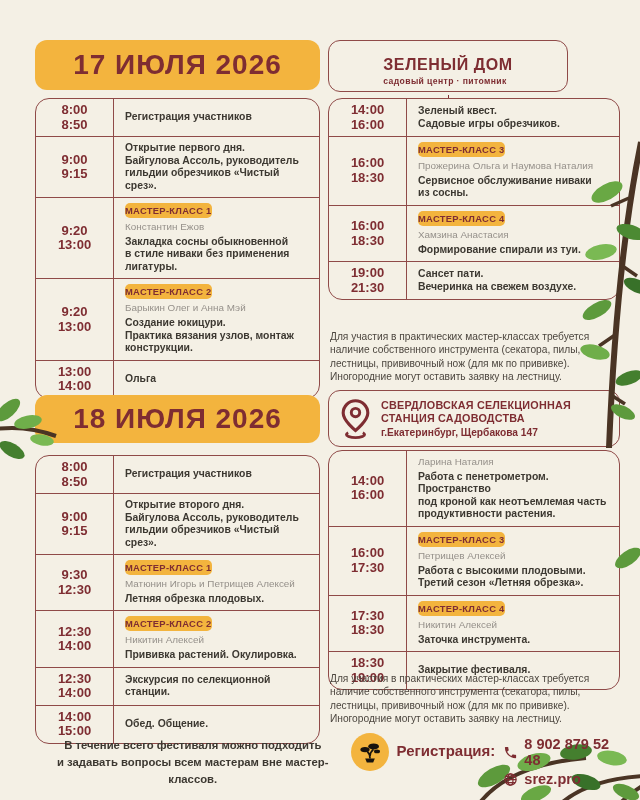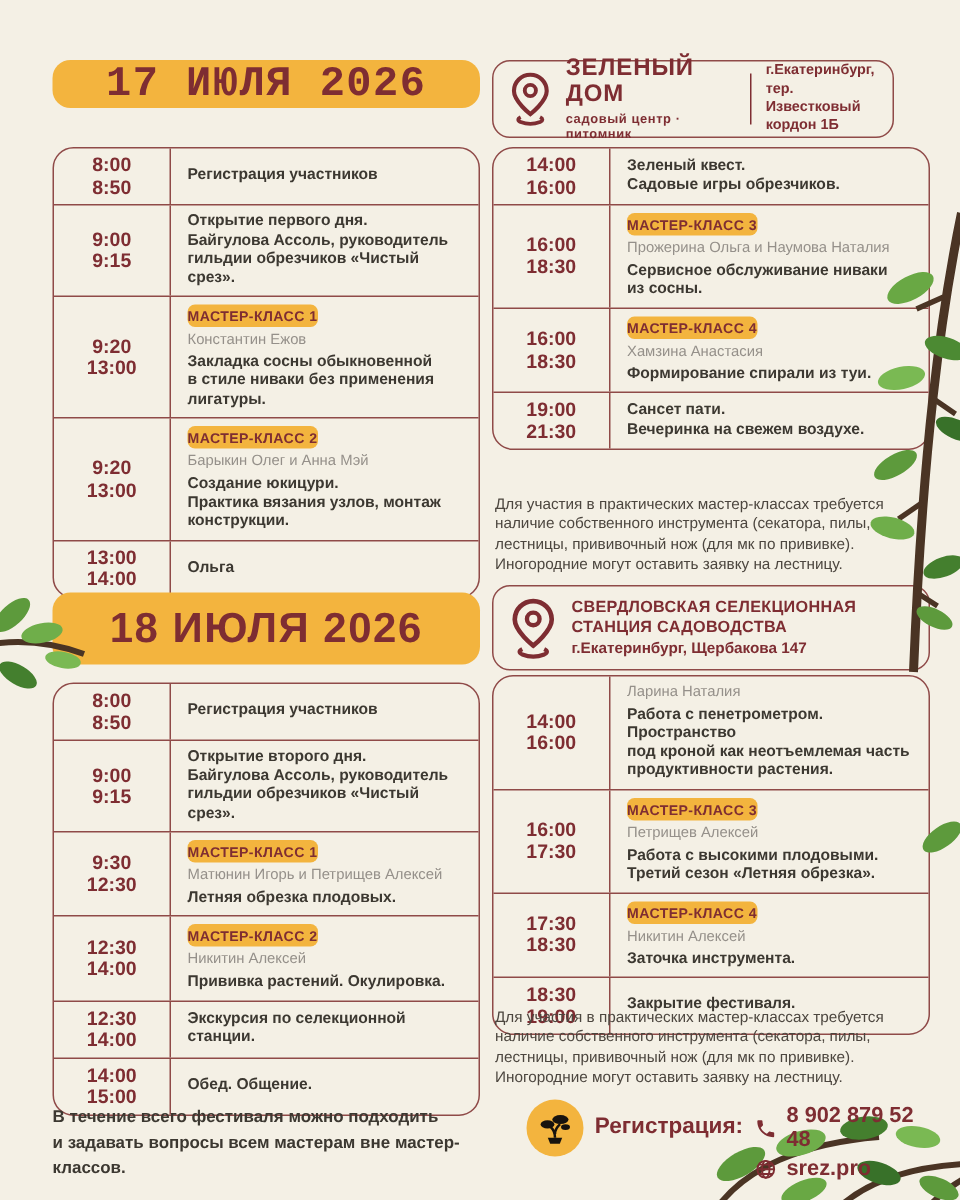--- a/index.html
+++ b/index.html
@@ -12,26 +12,26 @@
   }
   *{margin:0;padding:0;box-sizing:border-box;}
   html,body{width:640px;height:800px;}
   body{font-family:"Liberation Sans",sans-serif;background:var(--bg);}
   .page{position:relative;width:640px;height:800px;background:var(--bg);overflow:hidden;}
   .preline{white-space:pre-line;}
 
   
   .banner{position:absolute;background:var(--orange);border-radius:12px;display:flex;align-items:center;justify-content:center;z-index:2;}
   .banner .date{color:var(--maroon);font-weight:800;font-size:28px;letter-spacing:1px;}
-  .banner1{left:35px;top:40px;width:285px;height:32px;font-family:Liberation Mono, monospace;}
+  .banner1{left:35px;top:40px;width:285px;height:50px;}
   .banner2{left:35px;top:395px;width:285px;height:48px;}
 
   
   .venue{position:absolute;border:1.3px solid var(--border);border-radius:12px;background:var(--bg);display:flex;align-items:center;gap:9px;padding:7px 10px;z-index:2;}
-  .venue1{left:328px;top:40px;width:268px;height:52px;}
+  .venue1{left:328px;top:40px;width:240px;height:52px;flex-direction:column;}
   .venue2{left:328px;top:390px;width:292px;height:57px;}
   .venue-name{color:var(--maroon);font-weight:800;font-size:16px;letter-spacing:.6px;line-height:1.05;}
   .venue-sub{color:var(--maroon);font-weight:700;font-size:8.6px;letter-spacing:.4px;margin-top:2px;}
   .venue-divider{width:1px;height:34px;background:var(--maroon);flex:0 0 auto;}
   .venue-addr{color:var(--maroon);font-weight:700;font-size:9.6px;line-height:1.28;}
   .venue2 .venue-title{color:var(--maroon);font-weight:800;font-size:10.8px;line-height:1.25;letter-spacing:.2px;}
   .venue2 .venue-addr2{color:var(--maroon);font-weight:700;font-size:10.2px;margin-top:2px;}
 
   
   .card{position:absolute;border:1.3px solid var(--border);border-radius:14px;background:var(--bg);z-index:2;}
@@ -47,21 +47,21 @@
   .ev-name{color:var(--gray);font-size:9.9px;margin-bottom:3px;line-height:1.2;}
   .ev-title{color:var(--dark);font-weight:700;font-size:10.4px;line-height:1.2;}
 
   
   .note{position:absolute;width:292px;color:#4c463f;font-size:10.2px;line-height:1.3;z-index:2;}
   .note1{left:330px;top:330px;}
   .note2{left:330px;top:672px;}
 
   
   .footer{position:absolute;left:35px;top:733px;width:590px;display:flex;justify-content:space-between;align-items:flex-start;z-index:4;}
-  .footer-tip{color:var(--dark);font-weight:700;font-size:11.3px;line-height:1.5;margin-top:4px;}
+  .footer-tip{color:var(--dark);font-weight:700;font-size:11.3px;line-height:1.5;margin-top:4px;text-align:center;}
   .reg{display:flex;align-items:flex-start;gap:8px;}
   .reg-circle{width:38px;height:38px;border-radius:50%;background:var(--orange);display:flex;align-items:center;justify-content:center;flex:0 0 auto;}
   .reg-label{color:var(--maroon);font-weight:800;font-size:15px;margin-top:9px;}
   .contacts{display:flex;flex-direction:column;gap:3px;margin-top:3px;}
   .contact-row{display:flex;align-items:center;gap:6px;color:var(--maroon);font-weight:800;font-size:14.5px;}
   .contact-row svg{flex:0 0 auto;}
 
   
   .deco{position:absolute;pointer-events:none;z-index:3;}
   .deco-branch{right:-8px;top:140px;}

